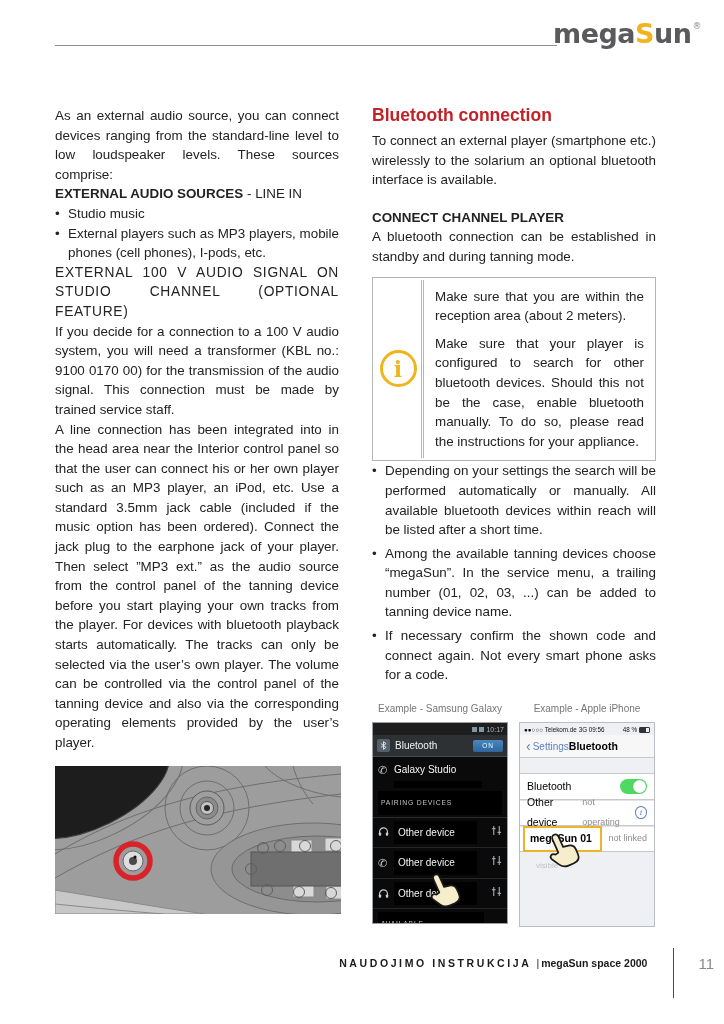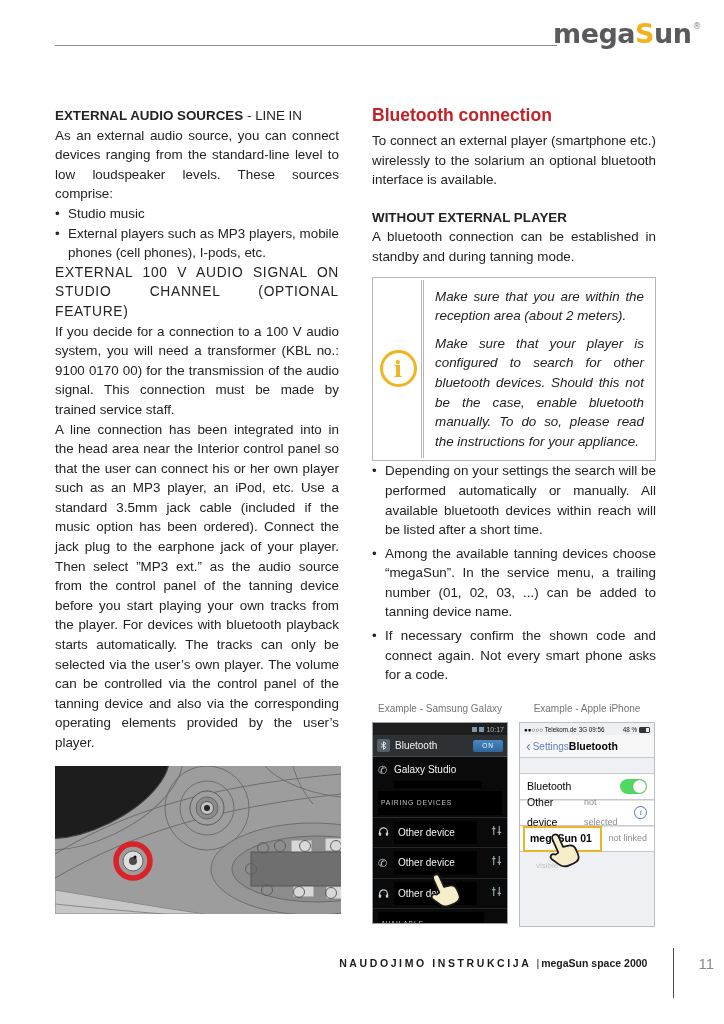--- a/index.html
+++ b/index.html
@@ -27,21 +27,21 @@
   .bullet{display:flex;}
   .bullet .mark{width:13px;flex:0 0 13px;}
   .bullet .btxt{flex:1;text-align:justify;}
 
   .title-red{color:#c32127;font-size:17.5px;font-weight:bold;line-height:24px;margin-bottom:4px;}
 
   
   .info-box{margin-top:10px;border:1px solid #b5b5b5;display:flex;padding:2px;background:#fff;}
   .info-icon-cell{flex:0 0 46px;display:flex;align-items:center;justify-content:center;border-right:1px solid #b5b5b5;}
   .info-text-cell{flex:1;border-left:1px solid #b5b5b5;margin-left:1px;padding:7px 9px 7px 11px;}
-  .info-text-cell p{margin:0 0 8px 0;text-align:justify;font-style:italic;}
+  .info-text-cell p{margin:0 0 8px 0;text-align:justify;}
   .info-text-cell p:last-child{margin-bottom:0;}
   .info-glyph{width:31px;height:31px;border:3px solid #f0b41e;border-radius:50%;color:#f0b41e;
               display:flex;align-items:center;justify-content:center;
               font-family:"DejaVu Serif",serif;font-weight:bold;font-size:22px;font-style:normal;line-height:1;}
 
   
   .figures{display:flex;gap:11px;margin-top:14px;}
   .figure{width:136px;}
   .figcaption{font-size:10px;color:#767676;text-align:center;margin-bottom:4px;white-space:nowrap;}
 
@@ -109,22 +109,22 @@
 </style>
 </head>
 <body>
 
 <div class="page">
 
   <div class="header-rule"></div>
   <div class="logo"><span>mega</span><span class="s">S</span><span>un</span><sup>®</sup></div>
 
   <div class="col col-left">
+    <div class="just">As an external audio source, you can connect devices ranging from the standard-line level to low loudspeaker levels. These sources comprise:</div>
     <div class="just"><span class="h-bold">EXTERNAL AUDIO SOURCES</span><span> - LINE IN</span></div>
-    <div class="just">As an external audio source, you can connect devices ranging from the standard-line level to low loudspeaker levels. These sources comprise:</div>
     <div class="bullets">
       <div class="bullet">
           <span class="mark">•</span>
           <span class="btxt">Studio music</span>
         </div>
       <div class="bullet">
           <span class="mark">•</span>
           <span class="btxt">External players such as MP3 players, mobile phones (cell phones), I-pods,  etc.</span>
         </div>
     </div>
@@ -175,21 +175,21 @@
           <circle cx="78" cy="95" r="17" fill="none" stroke="#d9232a" stroke-width="5.5"></circle>
         </g>
       </svg>
     </div>
   </div>
 
   <div class="col col-right">
     <div class="title-red">Bluetooth connection</div>
     <div class="just">To connect an external player (smartphone etc.) wirelessly to the solarium an optional bluetooth interface is available.</div>
 
-    <div class="h-bold sec-gap">WITHOUT EXTERNAL PLAYER</div>
+    <div class="h-bold sec-gap">CONNECT CHANNEL PLAYER</div>
     <div class="just">A bluetooth connection can be established in standby and during tanning mode.</div>
 
     <div class="info-box">
       <div class="info-icon-cell">
         <div class="info-glyph">i</div>
       </div>
       <div class="info-text-cell">
         <p>Make sure that you are within the reception area (about 2 meters).</p>
         <p>Make sure that your player is configured to search for other bluetooth devices. Should this not be the case, enable bluetooth manually. To do so, please read the instructions for your appliance.</p>
       </div>
@@ -322,21 +322,21 @@
           </div>
           <div class="ip-gap"></div>
           <div class="ip-row">
             <span>Bluetooth</span>
             <span class="ip-toggle">
                 <span class="knob"></span>
               </span>
           </div>
           <div class="ip-row">
             <span>Other device</span>
-            <span class="ip-muted">not selected</span>
+            <span class="ip-muted">not operating</span>
             <span class="circle-i">i</span>
           </div>
           <div class="ip-row">
             <span class="ip-hl">megaSun 01</span>
             <span class="ip-muted">not linked</span>
           </div>
           <div class="ip-faint">visible</div>
           <div class="hand" style="left:24px;top:108px;">
             <svg width="36" height="40" viewBox="0 0 26 30" transform="rotate(-24)">
               <path d="M10,15 L10,4.5 Q10,1.5 12.5,1.5 Q15,1.5 15,4.5 L15,12.5 L20,13.5 Q23,14.5 23,17.5 L23,21.5 Q23,27 17.5,27 L13,27 Q9,27 7,23.5 L3.5,17.5 Q2.5,15.5 4.5,14.5 Q6,14 7.5,15.5 Z" fill="#f6eecb" stroke="#1a1a1a" stroke-width="1.3" stroke-linejoin="round"></path>

